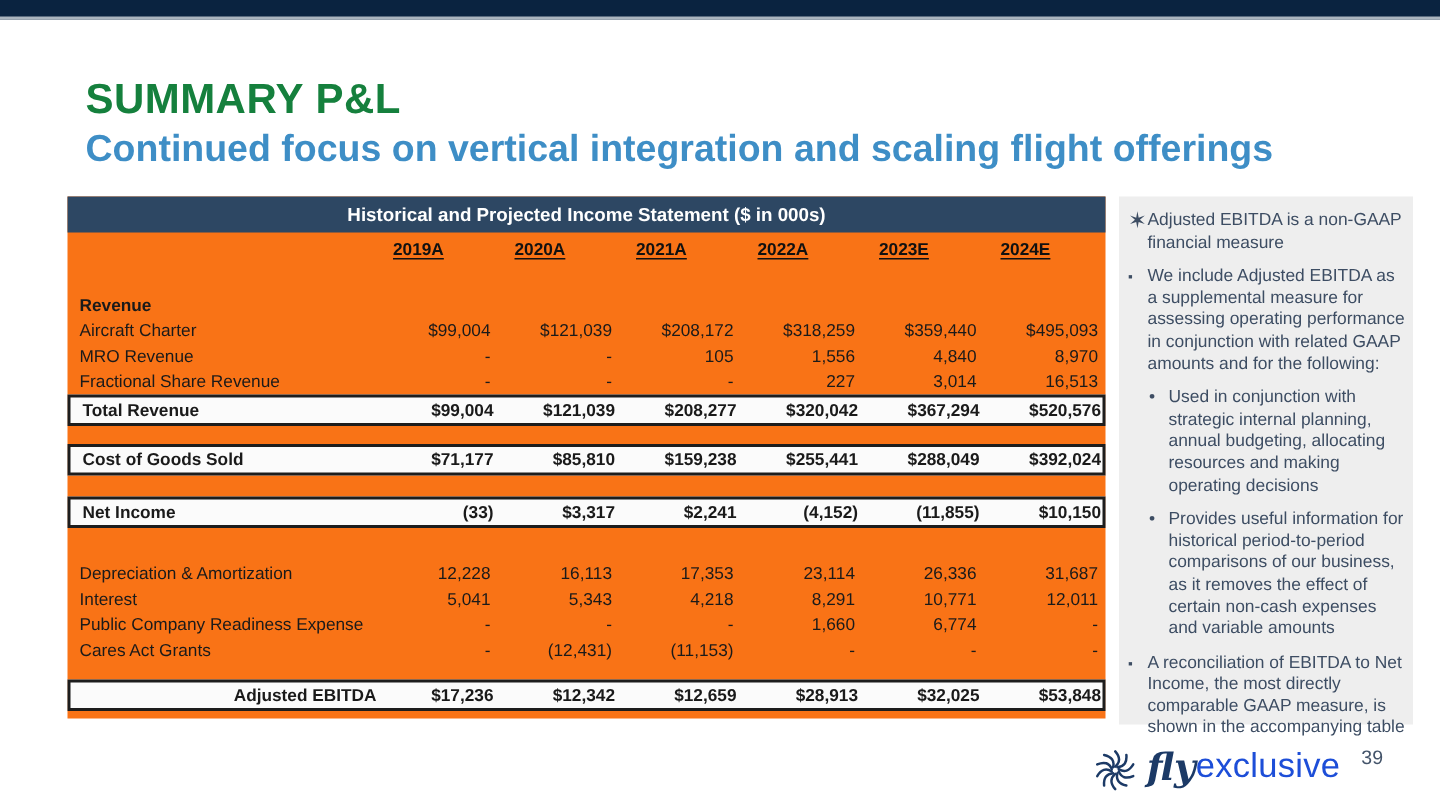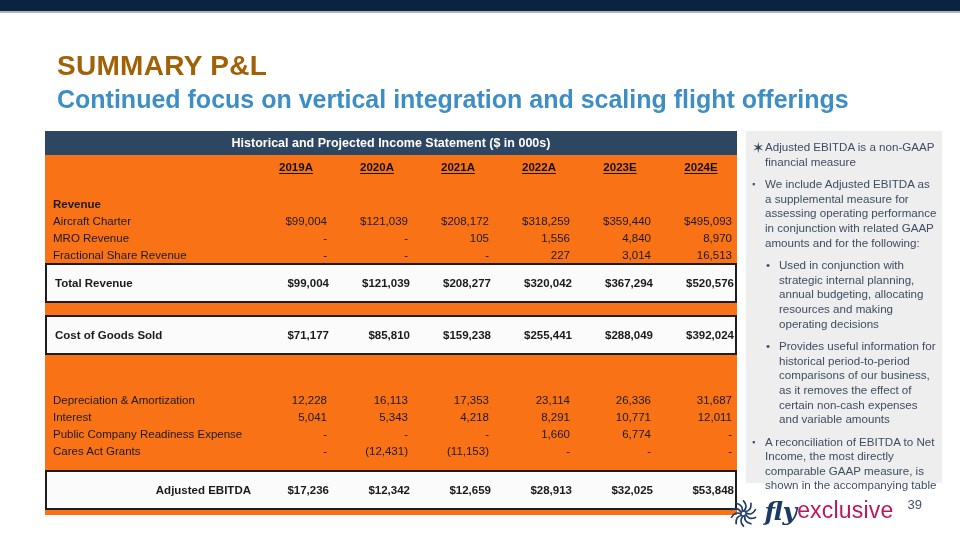--- a/index.html
+++ b/index.html
@@ -4,60 +4,60 @@
 <style>
   * { margin:0; padding:0; box-sizing:border-box; }
   html,body { width:960px; height:540px; }
   body {
     position:relative; width:960px; height:540px; background:#ffffff;
     font-family:"Liberation Sans","DejaVu Sans",sans-serif; overflow:hidden;
   }
   .topbar { position:absolute; left:0; top:0; width:960px; height:13px;
     background:#0a2340; border-bottom:2px solid #aab4be; }
   .title { position:absolute; left:57px; top:50px; font-size:28px; font-weight:700;
-    color:#a16207; letter-spacing:0.3px; }
+    color:#15803d; letter-spacing:0.3px; }
   .subtitle { position:absolute; left:57px; top:85px; font-size:25px; font-weight:600;
     color:#3e8ec6; }
 
   
   .panel { position:absolute; left:45px; top:131px; width:692px; background:#f97316;
     padding-bottom:5px; }
   .panel-header { height:24px; background:#2d4763; color:#ffffff; font-weight:700;
     font-size:12.5px; display:flex; align-items:center; justify-content:center; }
   .year-row { display:flex; margin-left:204px; height:24px; align-items:center; }
-  .ycell { flex:0 0 81px; text-align:center; padding-left:13px; font-size:11.5px;
+  .ycell { flex:0 0 81px; text-align:left; padding-left:13px; font-size:11.5px;
     font-weight:700; color:#111; }
   .ycell span { text-decoration:underline; text-underline-offset:2px; }
 
   .trow { display:flex; height:17px; align-items:center; font-size:11.5px; color:#1a1a1a; }
   .trow .label { flex:0 0 204px; padding-left:8px; white-space:nowrap; }
   .trow .cell  { flex:0 0 81px; text-align:right; padding-right:3px; }
   .trow.section .label { font-weight:700; }
   .trow.italic, .trow.italic .cell { font-style:italic; }
   .spacer { height:12px; }
   .box { border:2px solid #1d1d1d; background:#fbfbfb; margin:0; }
-  .box .trow { height:36px; font-weight:700; }
+  .box .trow { height:17px; font-weight:700; }
 
   
   .sidebar { position:absolute; left:746px; top:131px; width:196px; height:352px;
     background:#eeeeee; padding:9px 5px 8px 6px; color:#3d4d63; font-size:11.6px;
     line-height:1.26; }
   .note { display:flex; margin-bottom:8px; }
   .note .marker { flex:0 0 13px; }
   .note.star .marker { font-size:15px; line-height:1; font-weight:700; flex:0 0 13px; }
   .note.sub { padding-left:14px; }
   .note.sub .marker { flex:0 0 13px; }
   .note.square .marker { font-size:9px; padding-top:2px; }
 
   
   .footer { position:absolute; right:38px; bottom:10px; display:flex; align-items:flex-start; }
   .logo-icon { width:33px; height:33px; margin-right:4px; }
   .logo-fly { font-family:"DejaVu Serif","Liberation Serif",serif; font-style:italic;
     font-weight:700; font-size:25px; color:#1c3a66; }
-  .logo-excl { font-size:23px; font-weight:400; color:#be185d; letter-spacing:0.2px; }
+  .logo-excl { font-size:23px; font-weight:400; color:#1d4ed8; letter-spacing:0.2px; }
   .pagenum { font-size:13px; color:#44546a; margin-left:14px; }
 </style>
 </head>
 <body>
 
 <div class="topbar"></div>
 
 <div class="title">SUMMARY P&amp;L</div>
 <div class="subtitle">Continued focus on vertical integration and scaling flight offerings</div>
 
@@ -120,20 +120,31 @@
           <span class="label" style="font-weight: 700;">Cost of Goods Sold</span>
           <span class="cell">$71,177</span>
           <span class="cell">$85,810</span>
           <span class="cell">$159,238</span>
           <span class="cell">$255,441</span>
           <span class="cell">$288,049</span>
           <span class="cell">$392,024</span>
         </div>
       </div>
       <div class="spacer" style="height: 14px;"></div>
+      <div class="box">
+        <div class="trow total">
+          <span class="label" style="font-weight: 700;">Net Income</span>
+          <span class="cell">(33)</span>
+          <span class="cell">$3,317</span>
+          <span class="cell">$2,241</span>
+          <span class="cell">(4,152)</span>
+          <span class="cell">(11,855)</span>
+          <span class="cell">$10,150</span>
+        </div>
+      </div>
       <div class="spacer" style="height: 22px;"></div>
       <div class="trow">
         <span class="label">Depreciation &amp; Amortization</span>
         <span class="cell">12,228</span>
         <span class="cell">16,113</span>
         <span class="cell">17,353</span>
         <span class="cell">23,114</span>
         <span class="cell">26,336</span>
         <span class="cell">31,687</span>
       </div>

